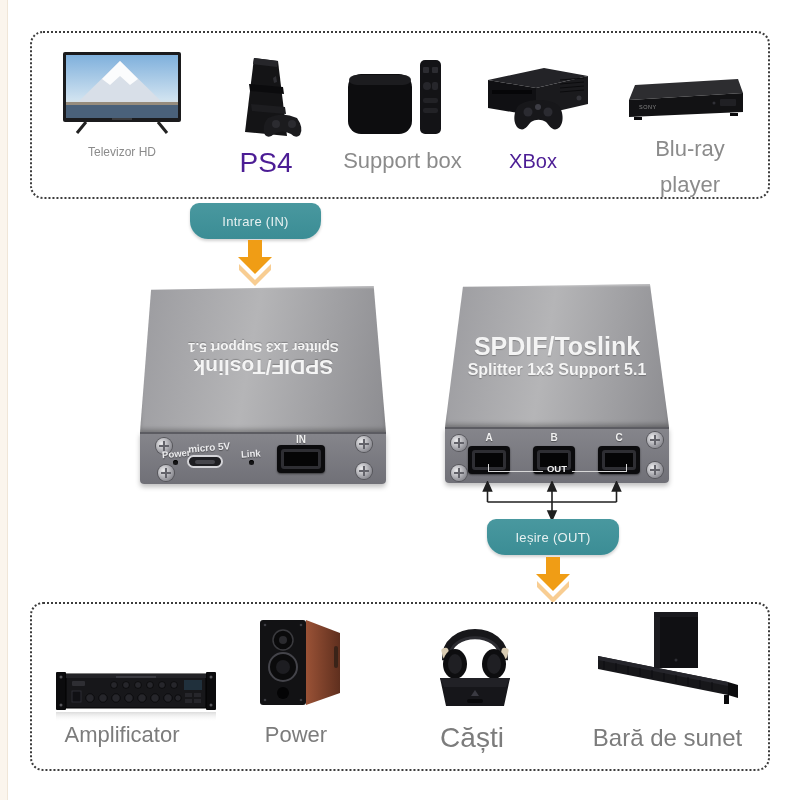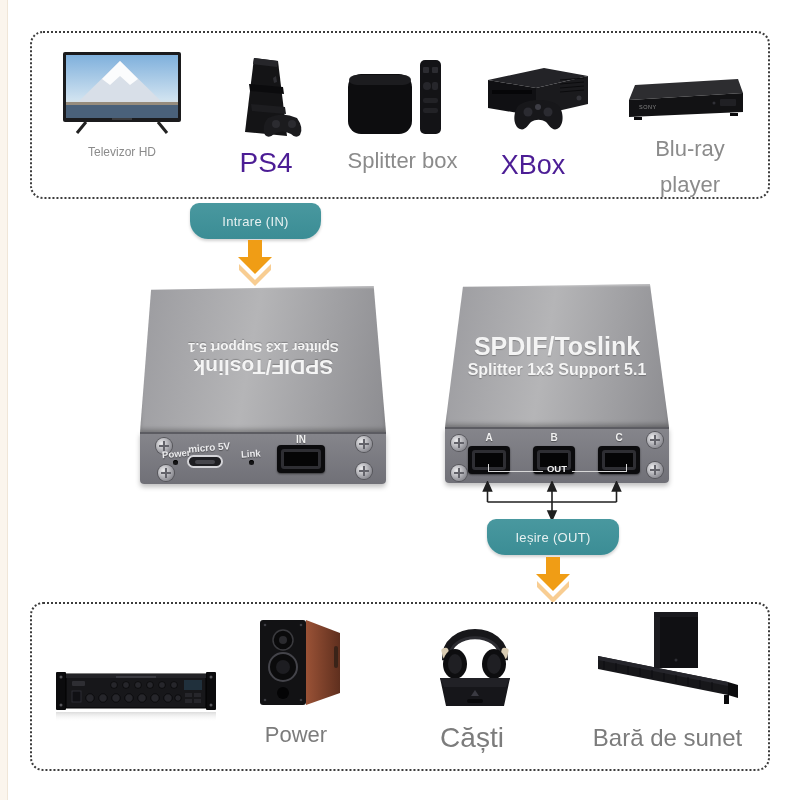--- a/index.html
+++ b/index.html
@@ -83,42 +83,42 @@
       <rect x="1" y="15" width="62" height="10" rx="8" fill="#1c1c1f"></rect>
       <rect x="72" y="0" width="21" height="74" rx="5" fill="#131316"></rect>
       <rect x="75" y="7" width="6" height="6" rx="1" fill="#2c2c31"></rect>
       <rect x="84" y="7" width="6" height="6" rx="1" fill="#2c2c31"></rect>
       <circle cx="79" cy="26" r="4" fill="#26262b"></circle>
       <rect x="84" y="22" width="6" height="8" rx="2" fill="#26262b"></rect>
       <rect x="75" y="38" width="15" height="5" rx="2" fill="#222226"></rect>
       <rect x="75" y="48" width="15" height="5" rx="2" fill="#222226"></rect>
     </svg>
   </div>
-  <div class="cap" style="left:330px;top:148px;width:145px;font-size:22px;">Splitter box</div>
+  <div class="cap" style="left:330px;top:148px;width:145px;font-size:22px;">Support box</div>
 
   <div class="img" style="left:482px;top:60px;width:112px;height:80px;">
     <svg viewBox="0 0 112 80">
       <polygon points="6,20 62,8 106,16 54,28" fill="#232327"></polygon>
       <polygon points="6,20 54,28 54,56 6,48" fill="#101013"></polygon>
       <polygon points="54,28 106,16 106,44 54,56" fill="#1a1a1d"></polygon>
       <g stroke="#0b0b0d" stroke-width="1">
         <line x1="78" y1="20" x2="102" y2="18"></line>
           <line x1="78" y1="24" x2="102" y2="22"></line>
         <line x1="78" y1="28" x2="102" y2="26"></line>
           <line x1="78" y1="32" x2="102" y2="30"></line>
       </g>
       <circle cx="97" cy="38" r="2.5" fill="#34343a"></circle>
       <rect x="10" y="30" width="40" height="4" fill="#060608"></rect>
       <path d="M36,46 c9,-8 33,-8 41,0 c6,9 4,21 -2,23 c-5,2 -8,-4 -11,-7 c-5,-3 -10,-3 -15,0 c-3,3 -6,9 -11,7 c-6,-2 -8,-14 -2,-23z" fill="#17171a"></path>
       <circle cx="46" cy="52" r="4.5" fill="#2b2b31"></circle>
       <circle cx="66" cy="52" r="4.5" fill="#2b2b31"></circle>
       <circle cx="56" cy="47" r="3" fill="#3d3d45"></circle>
     </svg>
   </div>
-  <div class="cap dark" style="left:478px;top:150px;width:110px;font-size:27px;">XBox</div>
+  <div class="cap dark" style="left:478px;top:150px;width:110px;font-size:20px;">XBox</div>
 
   <div class="img" style="left:626px;top:76px;width:120px;height:54px;">
     <svg viewBox="0 0 120 54">
       <polygon points="9,9 112,3 117,17 3,24" fill="#2d2d30"></polygon>
       <polygon points="3,24 117,17 117,36 3,41" fill="#121214"></polygon>
       <text x="13" y="33" font-size="5.5" fill="#8a8a8a" letter-spacing="0.5">SONY</text>
       <rect x="94" y="23" width="16" height="7" rx="1" fill="#202024"></rect>
       <circle cx="88" cy="27" r="1.5" fill="#303036"></circle>
       <rect x="8" y="41" width="8" height="3" fill="#0a0a0c"></rect>
       <rect x="104" y="37" width="8" height="3" fill="#0a0a0c"></rect>
@@ -242,20 +242,21 @@
       </g>
       <rect x="128" y="16" width="18" height="10" fill="#20303c"></rect>
       <rect x="129" y="29" width="7" height="4" fill="#26262b"></rect>
         <rect x="138" y="29" width="7" height="4" fill="#26262b"></rect>
       <rect x="129" y="35" width="7" height="4" fill="#26262b"></rect>
         <rect x="138" y="35" width="7" height="4" fill="#26262b"></rect>
       <rect x="16" y="27" width="9" height="11" fill="#101014" stroke="#33333a" stroke-width="0.8"></rect>
       <rect x="0" y="48" width="160" height="10" fill="url(#refl)"></rect>
     </svg>
   </div>
+  <div class="cap" style="left:42px;top:722px;width:160px;font-size:22px;color:#7c7c7c;">Amplificator</div>
 
   <div class="img" style="left:254px;top:618px;width:90px;height:90px;">
     <svg viewBox="0 0 90 90">
       <defs>
         <linearGradient id="wood" x1="0" y1="0" x2="1" y2="0">
           <stop offset="0" stop-color="#9a5236"></stop>
             <stop offset="1" stop-color="#5f2f1e"></stop>
         </linearGradient>
       </defs>
       <polygon points="52,2 86,15 86,75 52,87" fill="url(#wood)"></polygon>

